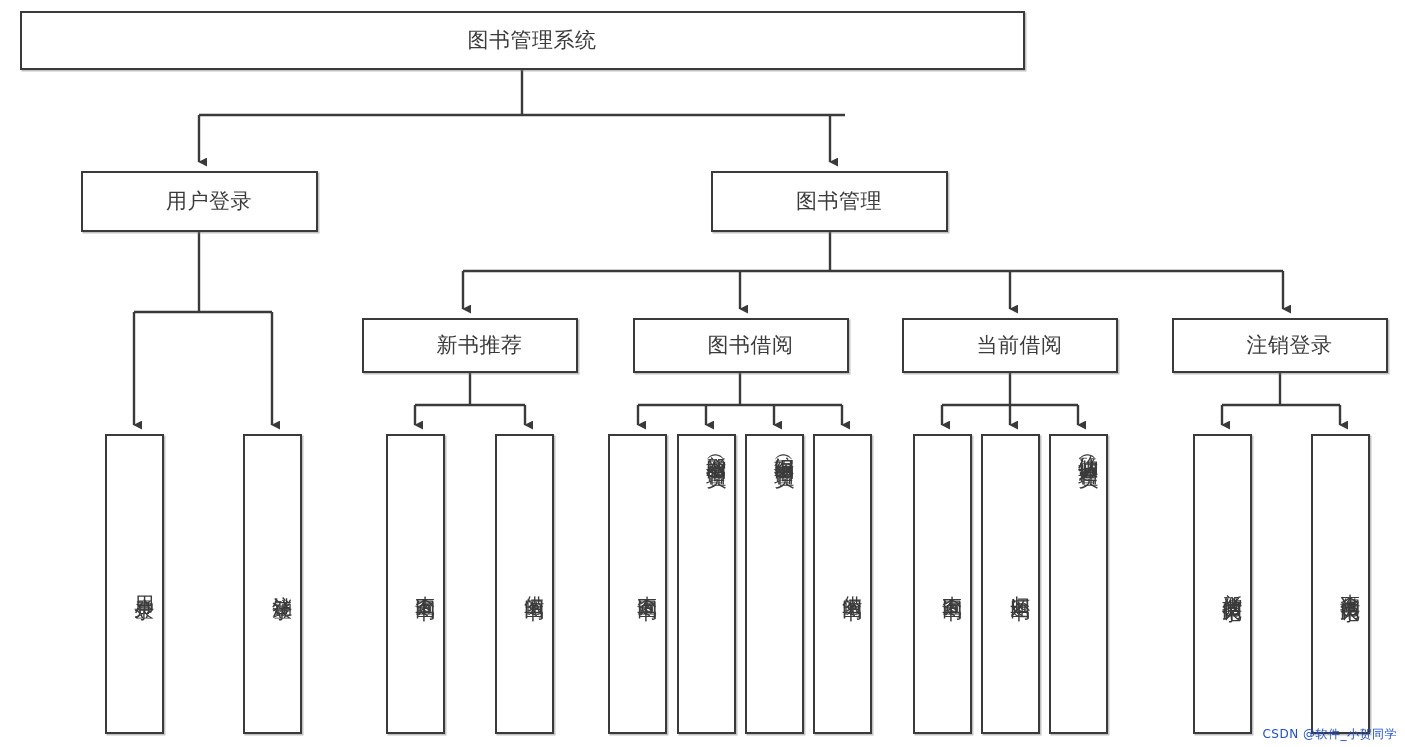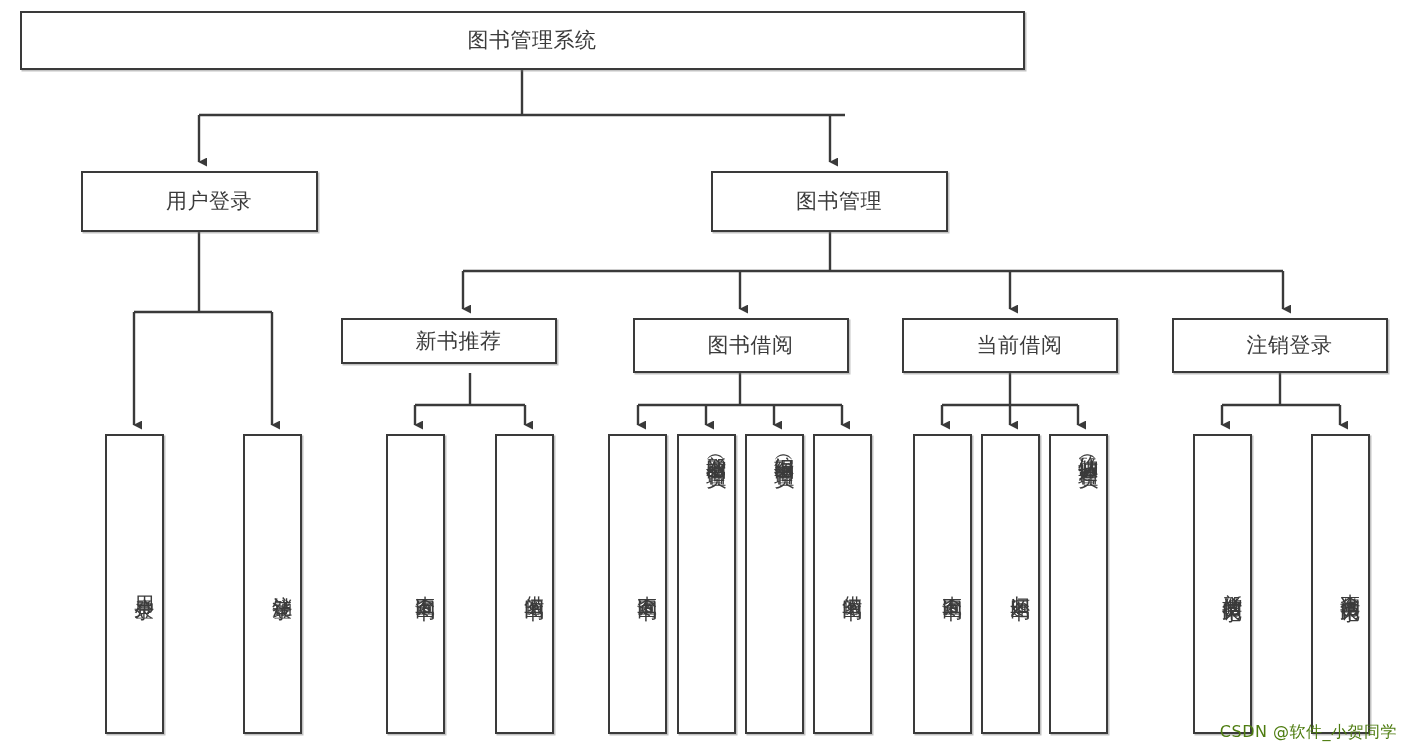--- a/index.html
+++ b/index.html
@@ -63,22 +63,22 @@
   .node.vertical.centered {
     align-items: center;
   }
   .node.vertical.centered .node-label {
     margin-top: 0;
   }
   #watermark {
     position: absolute;
     right: 8px;
     bottom: 4px;
-    font-size: 16px;
-    color: #4d7c0f;
+    font-size: 12px;
+    color: #1d4ed8;
     letter-spacing: 0.5px;
     white-space: nowrap;
     pointer-events: none;
   }
 </style>
 </head>
 <body>
 
 <div id="diagram-root">
 
@@ -136,21 +136,21 @@
     <span class="node-label">图书管理系统</span>
   </div>
 
   <div class="node" style="left:81px; top:171px; width:237px; height:61px;">
     <span class="node-label">用户登录</span>
   </div>
   <div class="node" style="left:711px; top:171px; width:237px; height:61px;">
     <span class="node-label">图书管理</span>
   </div>
 
-  <div class="node" style="left:341px; top:318px; width:216px; height:46px;">
+  <div class="node" style="left:362px; top:318px; width:216px; height:55px;">
     <span class="node-label">新书推荐</span>
   </div>
   <div class="node" style="left:633px; top:318px; width:216px; height:55px;">
     <span class="node-label">图书借阅</span>
   </div>
   <div class="node" style="left:902px; top:318px; width:216px; height:55px;">
     <span class="node-label">当前借阅</span>
   </div>
   <div class="node" style="left:1172px; top:318px; width:216px; height:55px;">
     <span class="node-label">注销登录</span>

